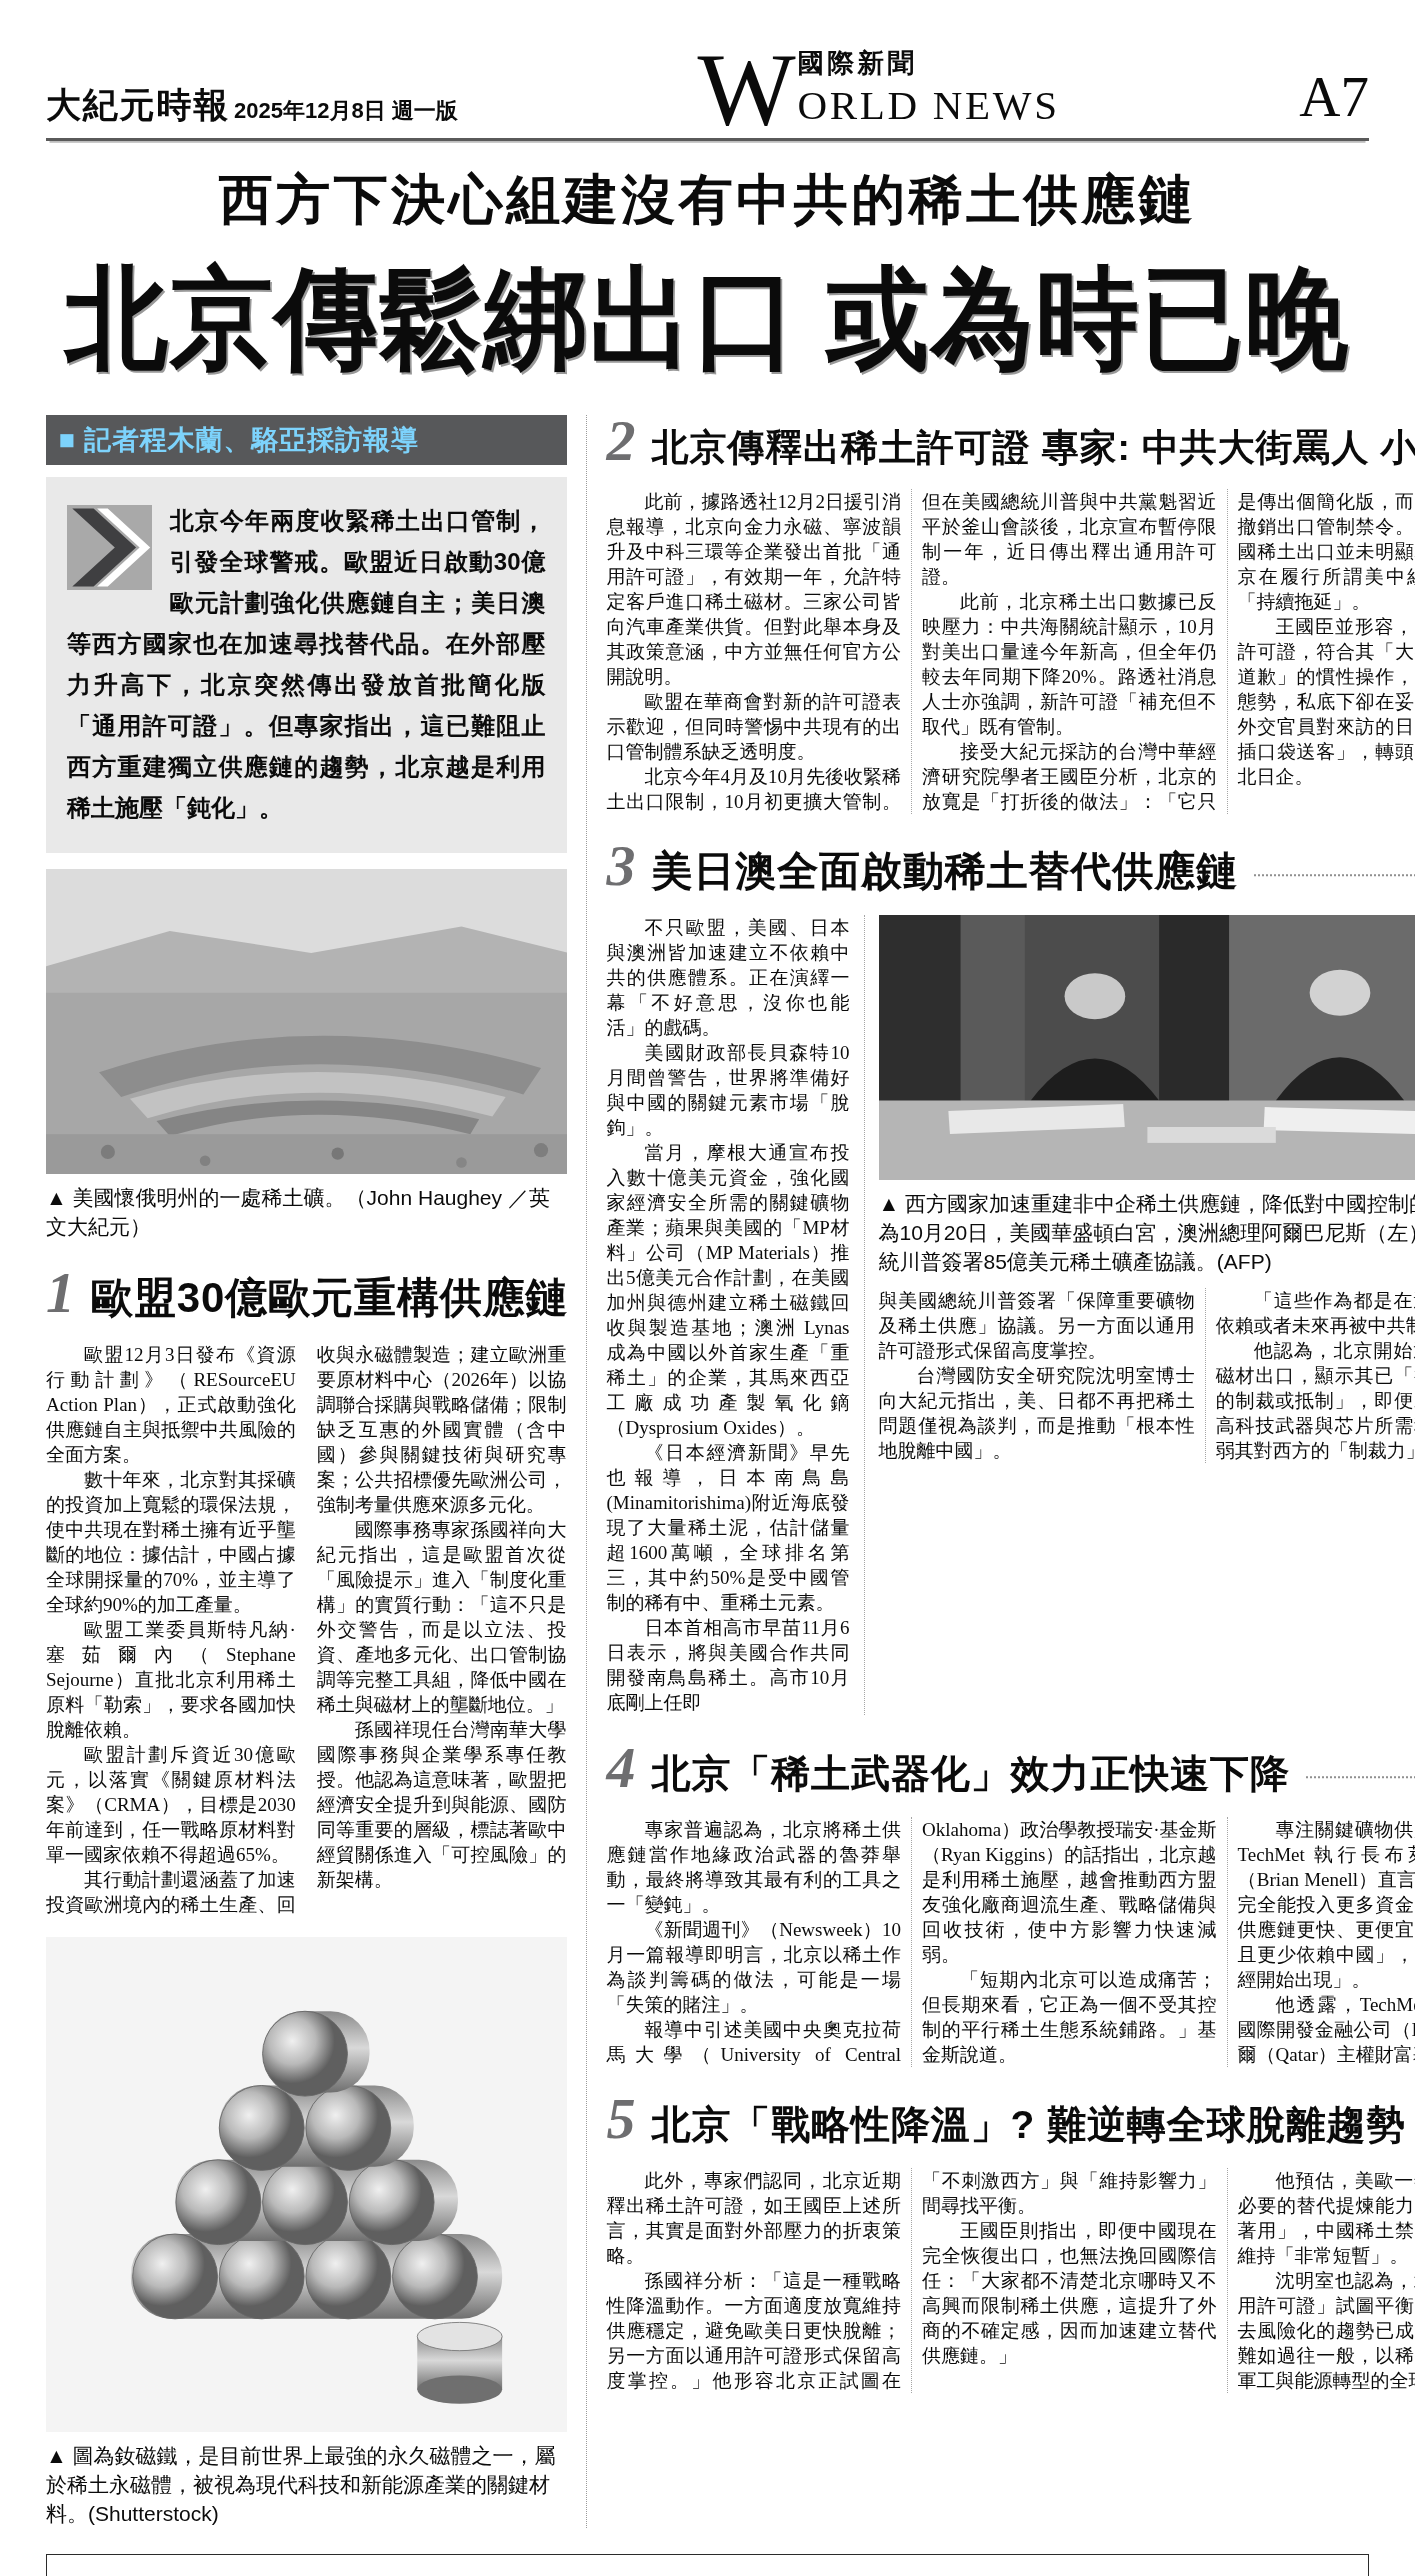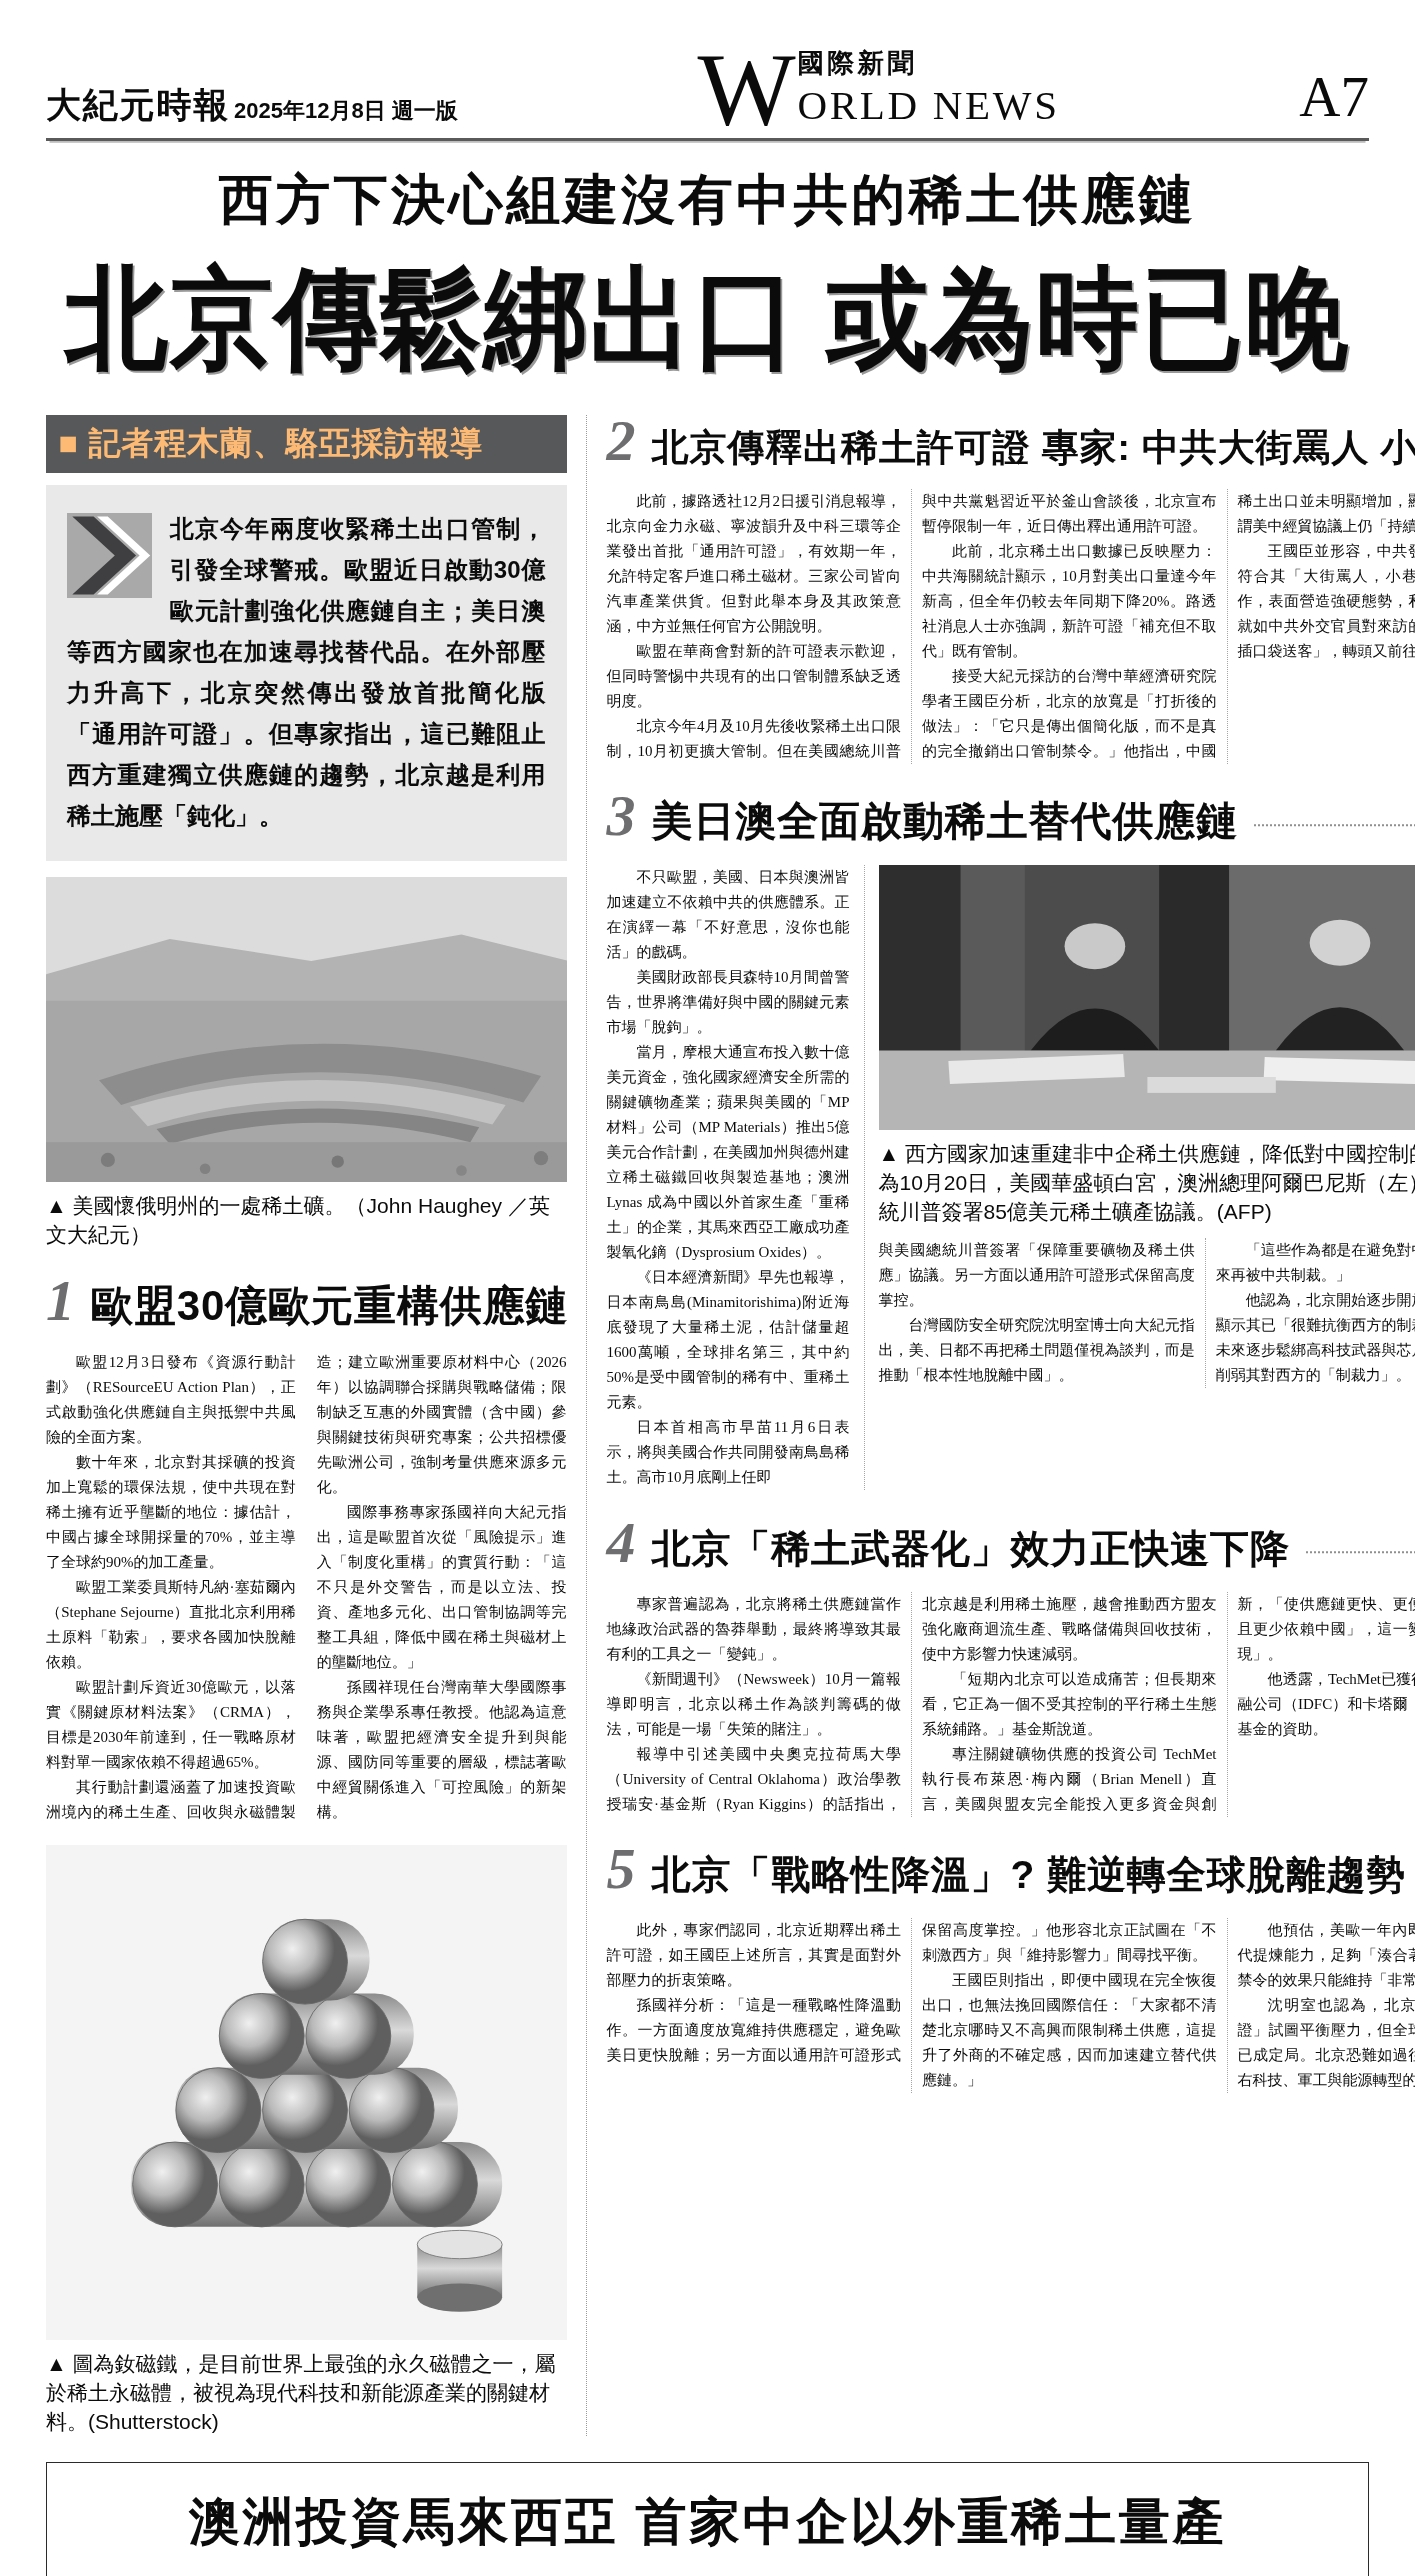--- a/index.html
+++ b/index.html
@@ -29,42 +29,42 @@
   .main-head { text-align:center; font-weight:900; font-size:103px; letter-spacing:1.8px;
     margin-top:8.8px; margin-bottom:21px; font-family:"Liberation Serif","DejaVu Serif",serif;
     transform:scaleY(1.08); transform-origin:top; text-shadow:1.8px 1.8px 0 #999; }
 
   
   .content { display:flex; margin-top:30px; }
   .left-col { width:541px; flex:none; padding-right:19.5px; border-right:1.8px dotted #9a9a9a; }
   .right-area { flex:1; padding-left:19.5px; }
 
   
-  .byline-bar { background:#57585a; color:#fdba74; font-weight:bold; font-size:32px;
+  .byline-bar { background:#57585a; color:#7dd3fc; font-weight:bold; font-size:27px;
     padding:7px 12.4px; letter-spacing:0.9px; }
   .lead-box { background:#e9e9e9; margin-top:12.4px; padding:23px 21px 25px 21px; }
   .lead-box p { font-weight:bold; font-size:24px; line-height:41px; text-align:justify; }
   .chevron { float:left; width:85px; height:85px; margin:5.3px 17.7px 5.3px 0; position:relative; }
   .chevron .sq { position:absolute; inset:0; background:#a9a9a9; }
   .chevron svg { position:absolute; inset:0; }
 
   
   .photo { width:100%; overflow:hidden; position:relative; }
   .caption { font-family:"Liberation Sans",sans-serif; font-size:21px; line-height:29px;
     margin-top:8.8px; text-align:left; }
 
   
   .sec-head { display:flex; align-items:baseline; gap:16px; margin:26.5px 0 16px 0; }
   .sec-num { font-family:"Liberation Serif",serif; font-style:italic; font-weight:bold;
     font-size:58px; color:#6e6e70; line-height:0.9; }
   .sec-title { font-weight:900; font-size:39px; letter-spacing:0.9px; white-space:nowrap; }
   .dotline { flex:1; border-bottom:2.7px dotted #8f8f8f; transform:translateY(-8.8px); }
 
   
-  .body-txt p { font-size:15px; line-height:25px; text-align:justify; text-indent:2em; }
+  .body-txt p { font-size:19px; line-height:25px; text-align:justify; text-indent:2em; }
   .body-txt p.noindent { text-indent:0; }
   .cols2 { column-count:2; column-gap:21px; }
   .cols3 { column-count:3; column-gap:21px; column-rule:0.9px dotted #a5a5a5; }
   .cols2r { column-count:2; column-gap:21px; column-rule:0.9px dotted #a5a5a5; }
 
   .sec3-flex { display:flex; }
   .sec3-c1 { width:258px; flex:none; padding-right:14px; border-right:0.9px dotted #a5a5a5; }
   .sec3-right { flex:1; padding-left:14px; }
 
   

